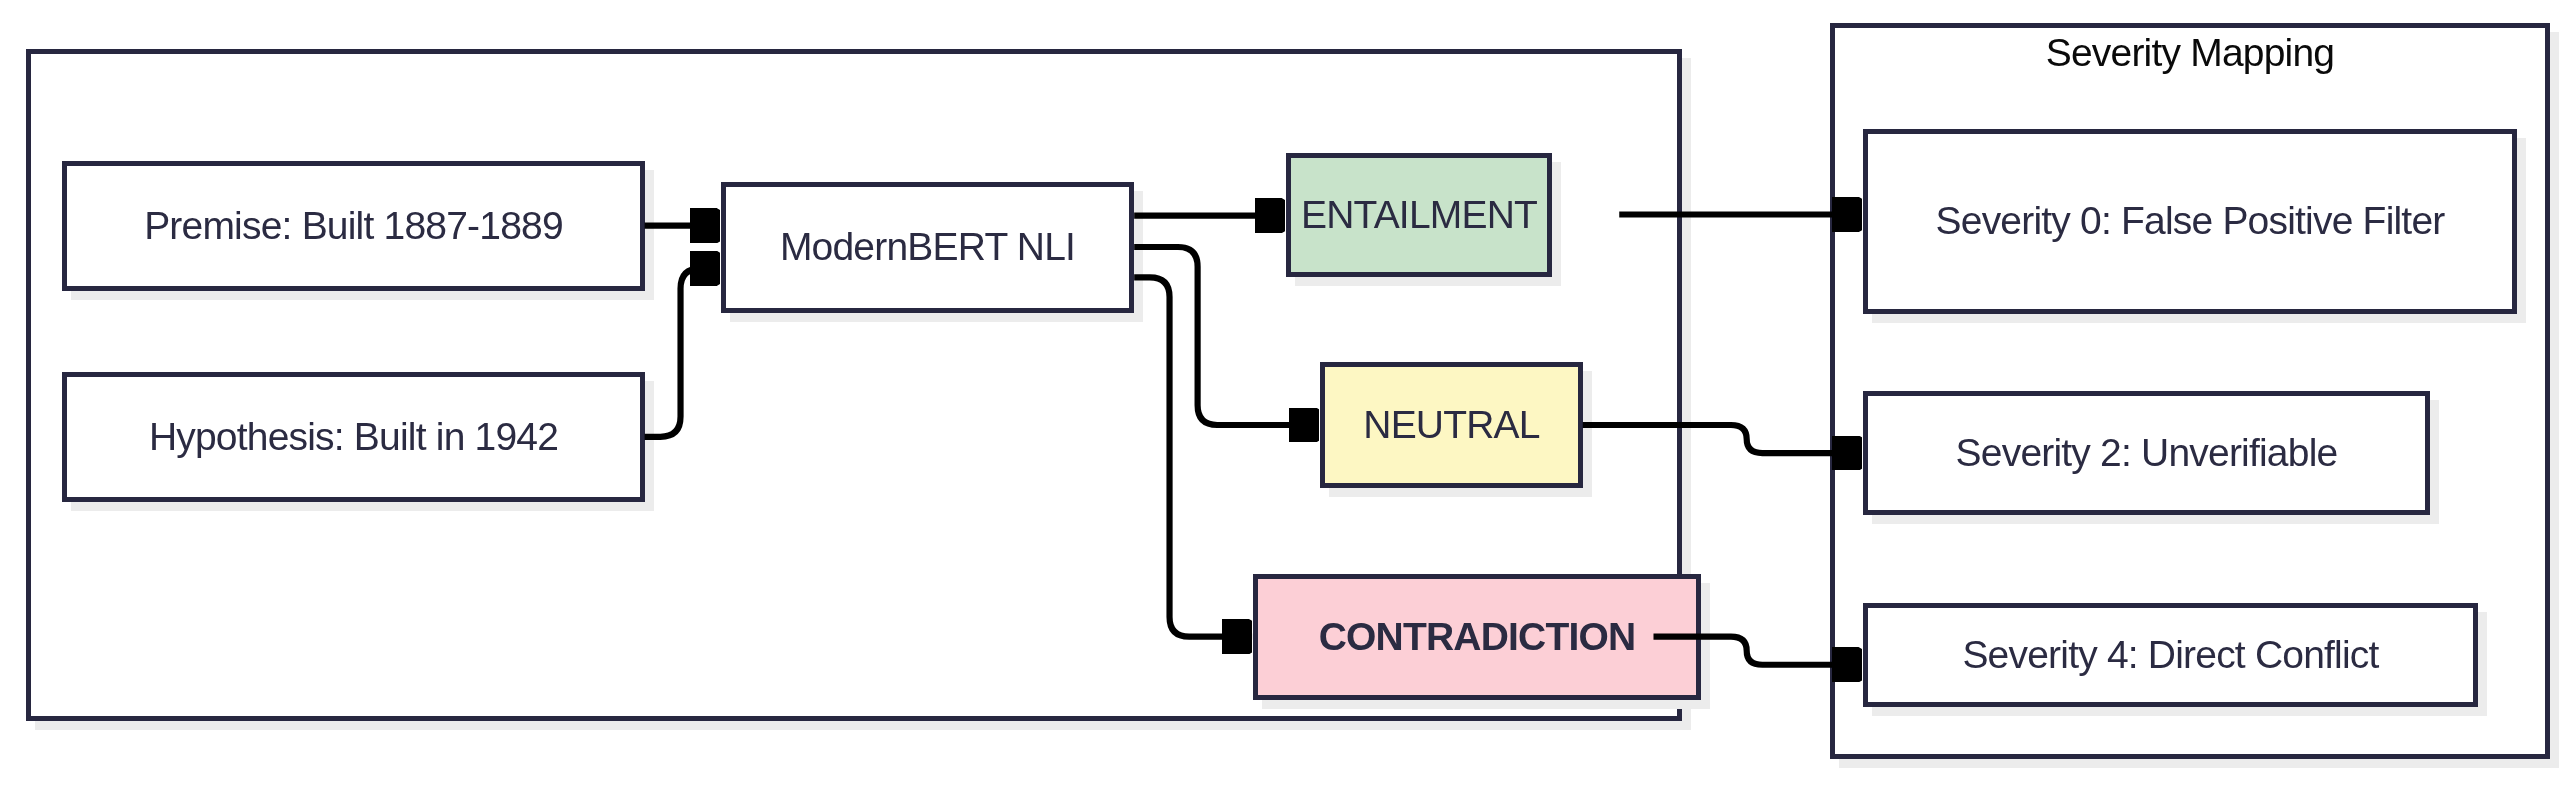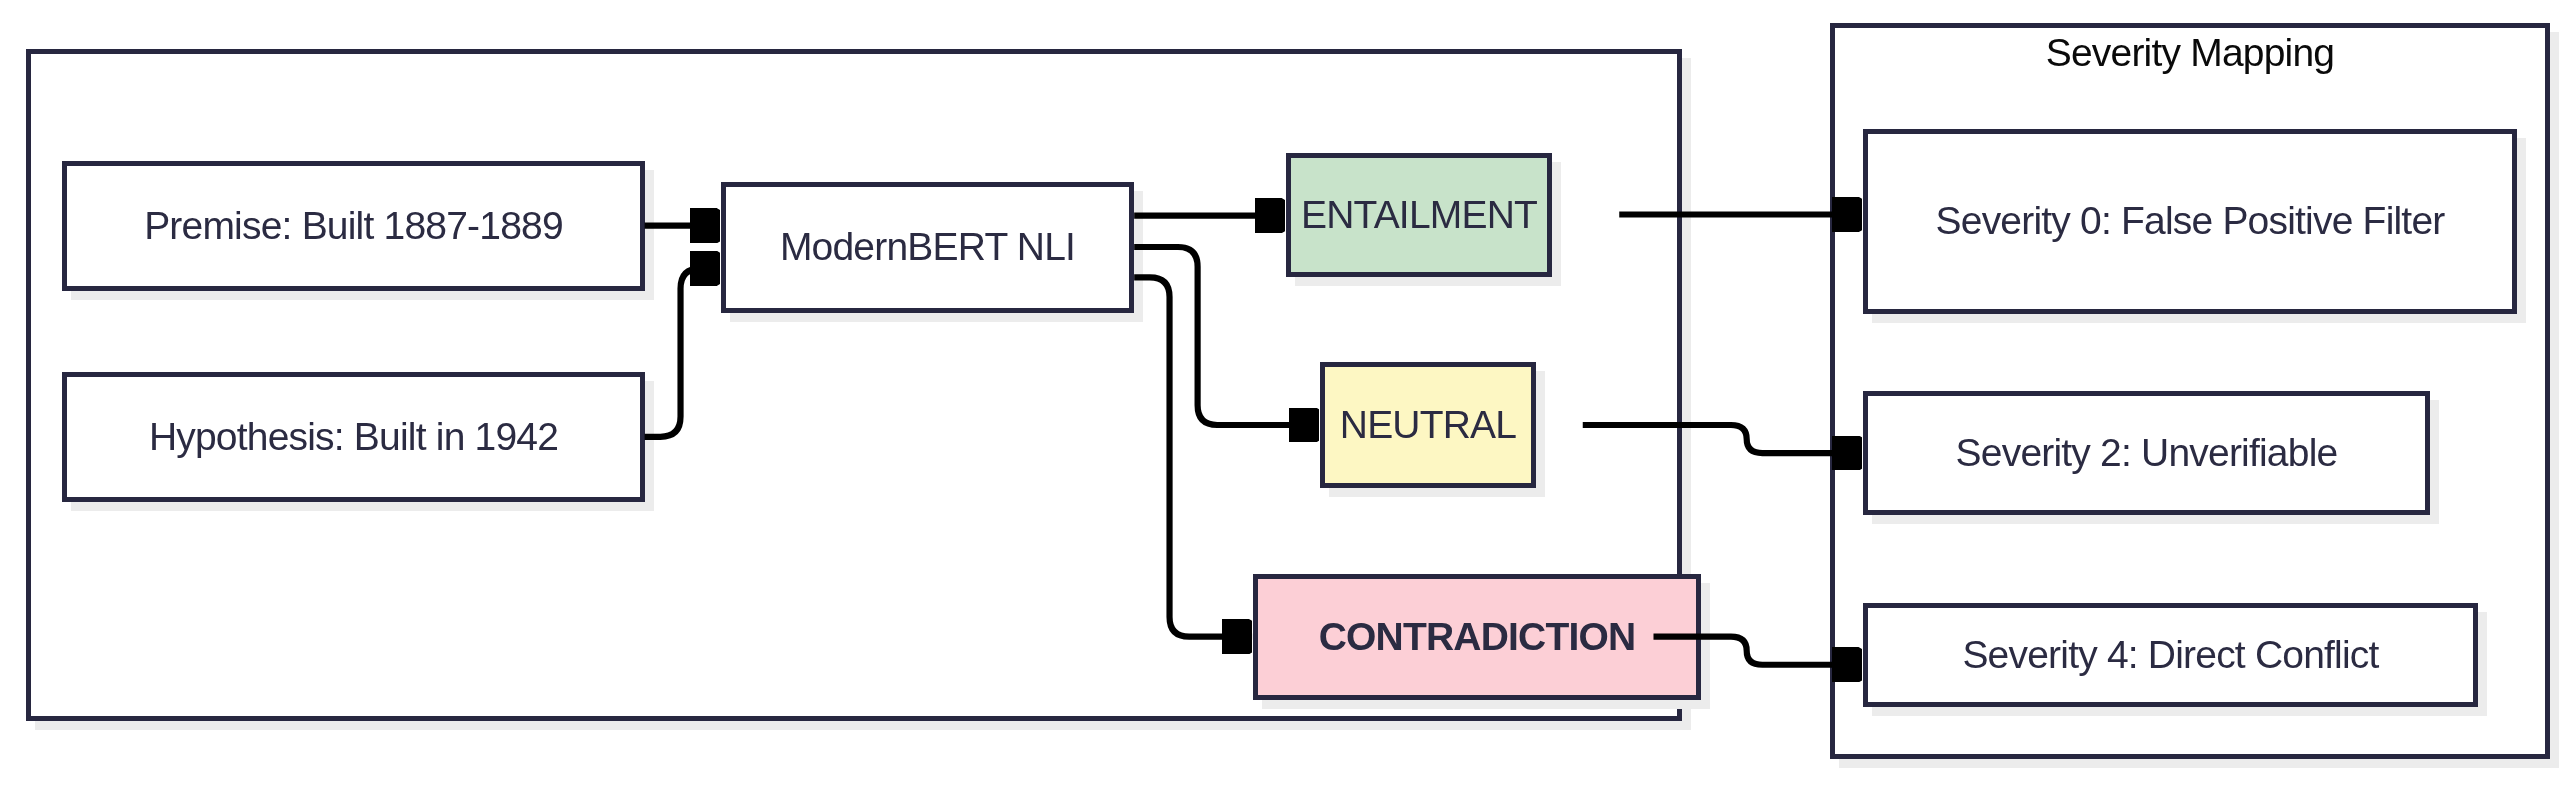--- a/index.html
+++ b/index.html
@@ -79,21 +79,21 @@
   </div>
 
   <div class="node" style="left:721px;top:182px;width:413px;height:131px;">
     <span class="label">ModernBERT NLI</span>
   </div>
 
   <div class="node" style="left: 1286px; top: 153px; width: 266px; height: 124px; background: rgb(200, 227, 202);">
     <span class="label">ENTAILMENT</span>
   </div>
 
-  <div class="node" style="left: 1320px; top: 362px; width: 216px; height: 126px; background: rgb(253, 247, 195);">
+  <div class="node" style="left: 1320px; top: 362px; width: 263px; height: 126px; background: rgb(253, 247, 195);">
     <span class="label">NEUTRAL</span>
   </div>
 
   <div class="node" style="left: 1253px; top: 574px; width: 448px; height: 126px; background: rgb(252, 207, 214); font-weight: bold;">
     <span class="label">CONTRADICTION</span>
   </div>
 
   <div class="node" style="left:1863px;top:129px;width:654px;height:185px;">
     <span class="label">Severity 0: False Positive Filter</span>
   </div>

